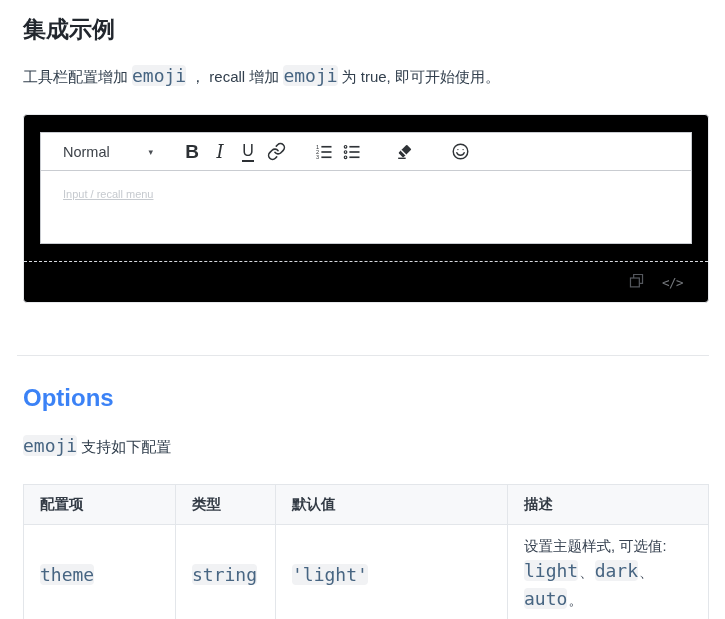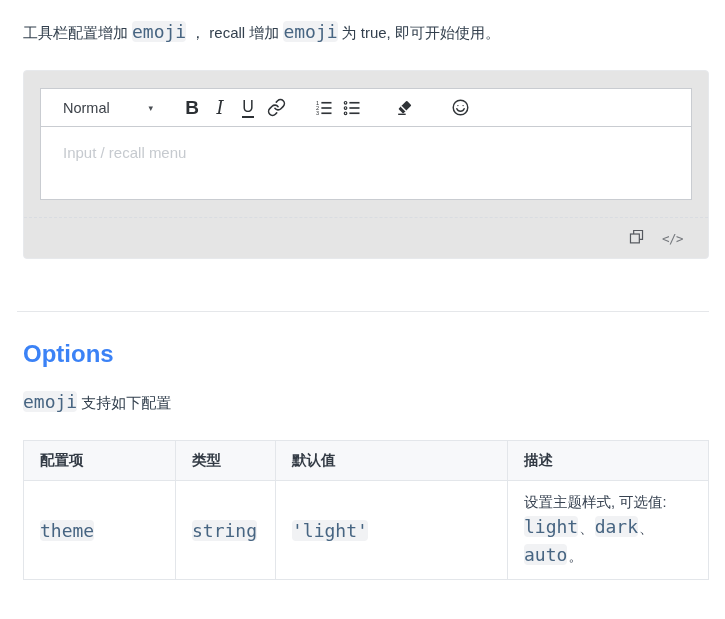--- a/index.html
+++ b/index.html
@@ -17,21 +17,21 @@
   .chip {
     display: inline-block;
     font-family: "DejaVu Sans Mono", "Liberation Mono", monospace;
     font-size: 18px; line-height: 17px;
     color: #476582; background: #f1f2f4;
     padding: 2px 0; margin: 0 4px; border-radius: 4px;
     vertical-align: baseline; white-space: nowrap;
   }
 
   
-  .demo-card { margin-top: 25px; border: 1px solid #e7e9ec; border-radius: 4px; background: #e5e5e5; }
+  .demo-card { margin-top: 25px; border: 1px solid #e7e9ec; border-radius: 4px; background: #000000; }
   .demo-body { padding: 17px 16px; }
   .editor { border: 1px solid #c9ccd1; background: #fff; }
   .toolbar {
     display: flex; align-items: center; height: 38px;
     border-bottom: 1px solid #c9ccd1; padding-left: 22px;
   }
   .format-select {
     display: flex; align-items: center; justify-content: space-between;
     width: 90px; cursor: pointer; font-size: 14.5px; color: #3d4249;
   }
@@ -44,21 +44,21 @@
   .tbtn.first { margin-left: 28px; }
   .tbtn.group2 { margin-left: 20px; }
   .tbtn.group3 { margin-left: 24px; }
   .tbtn.group4 { margin-left: 28px; }
   .glyph-b { font-size: 19px; font-weight: 600; color: #2c3034; }
   .glyph-i { font-family: "DejaVu Serif", "Liberation Serif", serif; font-style: italic; font-size: 18px; color: #2c3034; }
   .glyph-u { font-size: 16px; color: #2c3034; border-bottom: 2px solid #2c3034; padding-bottom: 1px; line-height: 17px; }
   .tbtn svg { display: block; }
 
   .editor-content { height: 72px; padding: 17px 22px; cursor: text; }
-  .placeholder { font-size: 15px; color: #c6cacf; }
+  .placeholder { font-size: 11px; color: #c6cacf; text-decoration: underline; }
 
   .demo-footer {
     border-top: 1px dashed #d9dce1;
     display: flex; justify-content: flex-end; align-items: center;
     gap: 17px; padding: 12px 25px; height: 41px;
   }
   .foot-btn { background: none; border: none; padding: 0; cursor: pointer; color: #6f7control378; display: inline-flex; align-items: center; }
   .foot-btn { color: #6f7378; }
   .code-glyph { font-family: "DejaVu Sans Mono", "Liberation Mono", monospace; font-size: 12.5px; letter-spacing: -0.5px; color: #75787d; }
 
@@ -83,20 +83,21 @@
   .options-table td .chip { margin: 0; }
   .desc-line { line-height: 24px; }
   .opt-line { line-height: 28px; }
   .opt-sep { margin: 0 1px; color: #374251; }
 </style>
 </head>
 <body>
 
 <main class="container">
 
+  <h1 class="page-title">集成示例</h1>
 
   <p class="intro"><span>工具栏配置增加</span><code class="chip">emoji</code><span>， recall 增加</span><code class="chip">emoji</code><span>为 true, 即可开始使用。</span></p>
 
   <section class="demo-card">
     <div class="demo-body">
       <div class="editor">
         <div class="toolbar">
           <div class="format-select">
             <span>Normal</span>
             <span class="caret">▾</span>

